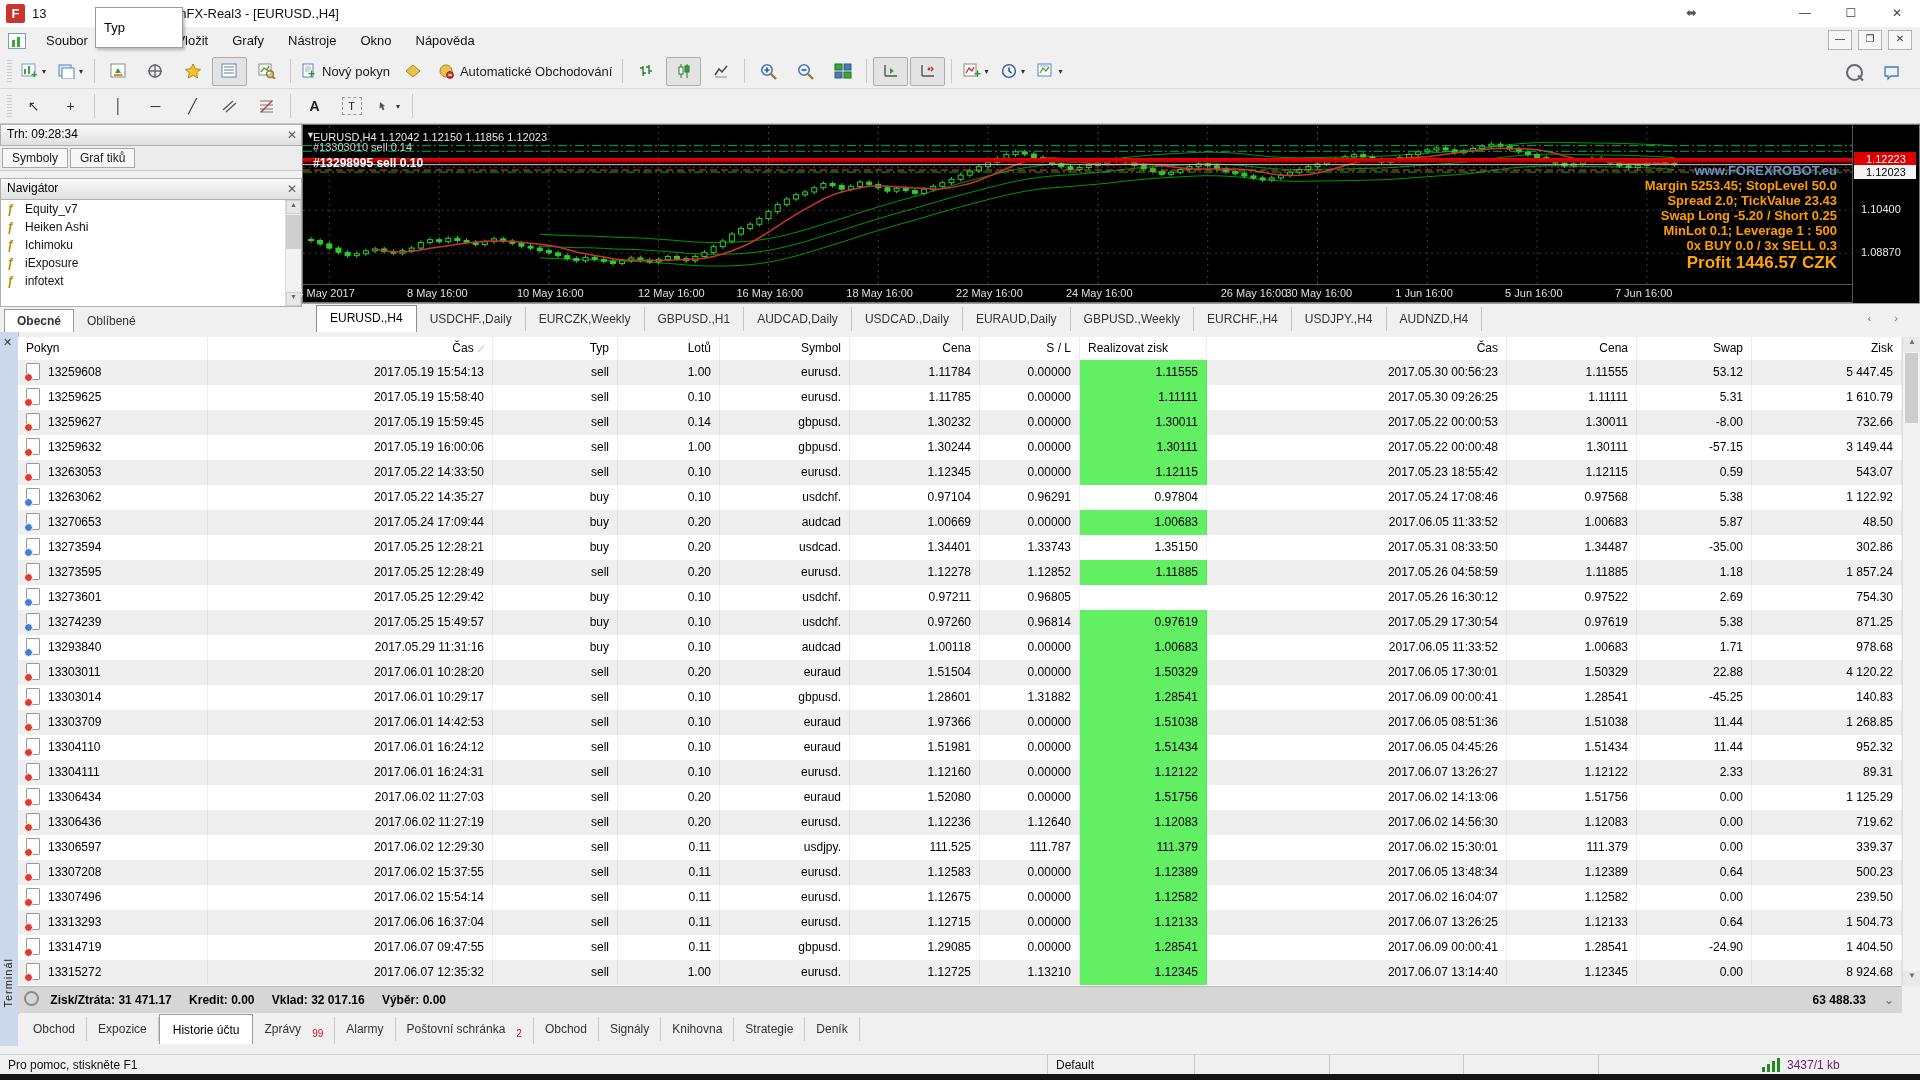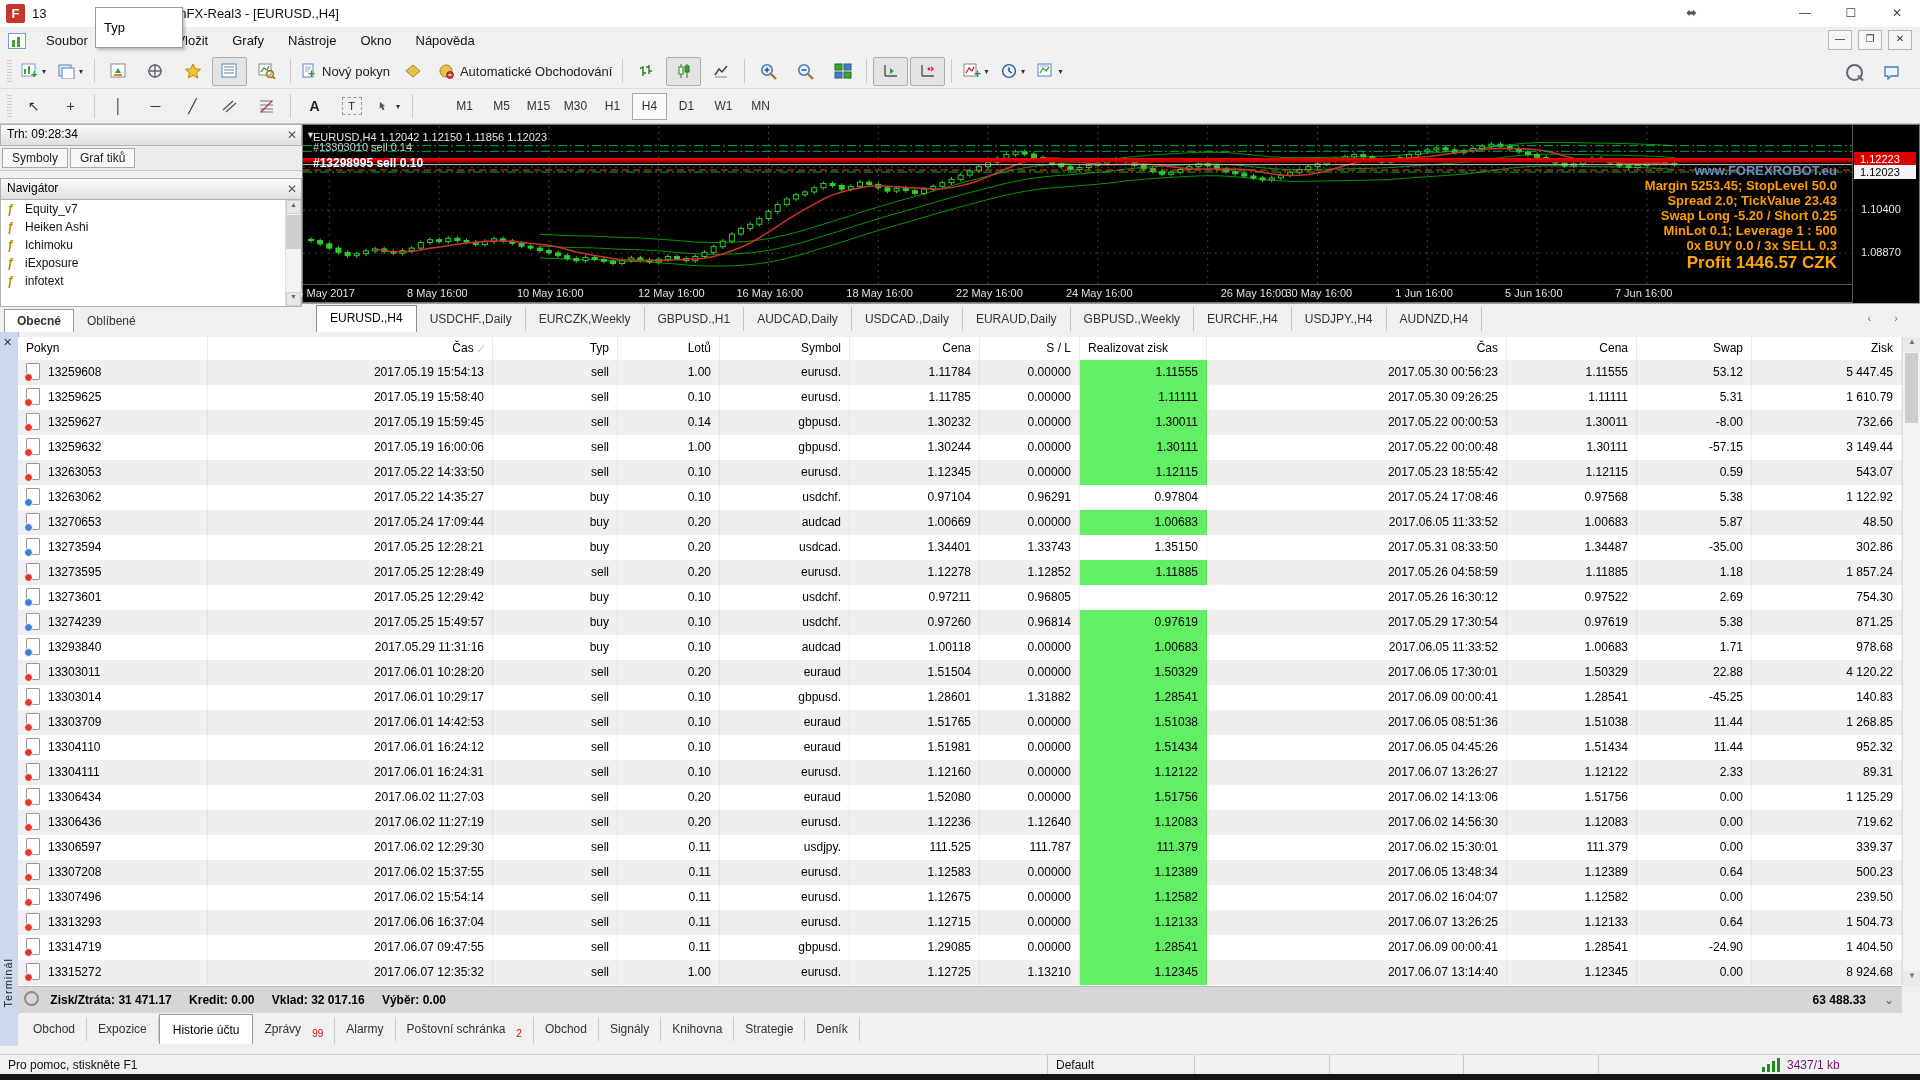--- a/index.html
+++ b/index.html
@@ -62,21 +62,21 @@
   .chart svg{position:absolute;left:0;top:1px}
   .ohlc{position:absolute;left:10px;top:6px;color:#e8e8e8;font-size:11px;white-space:pre}
   .ord{position:absolute;left:10px;color:#cfcfcf;font-size:11px}
   .ord.b{color:#fff;font-weight:bold;font-size:12px}
   .oneclick{position:absolute;left:3px;top:5px;color:#dcdcdc;font-size:9px}
   .wm{position:absolute;right:82px;top:38px;text-align:right;color:#ff9c00;font-size:13px;line-height:15px;font-weight:bold}
   .wm .www{color:#6b8cc7}
   .wm .profit{font-size:17px;margin-top:2px;color:#ffa500}
   .scale{position:absolute;right:0;top:0;width:66px;height:178px;background:#000;border-left:1px solid #555}
   .plab{position:absolute;left:8px;color:#e8e8e8;font-size:11px}
-  .pbox{position:absolute;left:1px;width:62px;height:14px;line-height:14px;font-size:11px;padding-left:6px;box-sizing:border-box}
+  .pbox{position:absolute;left:1px;width:62px;height:14px;line-height:14px;font-size:11px;padding-left:12px;box-sizing:border-box}
   .pbox.ask{background:#dd0000;color:#fff}
   .pbox.bid{background:#f4f4f4;color:#000}
   .xaxis{position:absolute;left:0;bottom:0;width:1550px;height:17px;border-top:1px solid #555}
   .xaxis span{position:absolute;top:2px;color:#e0e0e0;font-size:11px;white-space:nowrap}
   
   .symtabs{position:absolute;left:302px;top:303px;width:1618px;height:29px;background:#f0f0f0;border-top:1px solid #9d9d9d;
            display:flex;align-items:flex-end;padding-left:14px;box-sizing:border-box}
   .stab{padding:5px 13px;font-size:12px;color:#333;border-right:1px solid #c4c4c4;margin-bottom:1px}
   .stab.active{background:#fff;border:1px solid #8e8e8e;border-bottom:none;font-weight:normal;color:#000;margin-bottom:0;padding-bottom:7px}
   .stabarrows{position:absolute;right:10px;bottom:8px;color:#777;font-size:10px;letter-spacing:10px}
@@ -351,31 +351,20 @@
   <span class="tbtn">
       <span class="toolT">T</span>
     </span>
   <span class="tbtn">
     <svg width="16" height="14">
         <path d="M3 3 l5 4 -2 .5 1.5 3 -1.8.8 -1.5-3 -1.7 1.4z" fill="#555"></path>
       </svg>
     <span class="drop">▾</span>
   </span>
   <span class="sep"></span>
-  <span id="timeframes" style="display:flex;margin-left:28px">
-      <span class="tfbtn">M1</span>
-      <span class="tfbtn">M5</span>
-      <span class="tfbtn">M15</span>
-      <span class="tfbtn">M30</span>
-      <span class="tfbtn">H1</span>
-      <span class="tfbtn active">H4</span>
-      <span class="tfbtn">D1</span>
-      <span class="tfbtn">W1</span>
-      <span class="tfbtn">MN</span>
-    </span>
 </div>
 
 <div class="leftcol">
   <div class="phead">
     <span>Trh: 09:28:34</span>
     <span class="x">✕</span>
   </div>
   <div class="mwbtns" id="mw-buttons">
       <span class="mwbtn">Symboly</span>
       <span class="mwbtn">Graf tiků</span>
@@ -1002,21 +991,21 @@
       <span class="cell r" style="width: 130px;">1.28541</span>
       <span class="cell r" style="width: 115px;">-45.25</span>
       <span class="cell r" style="width: 150px;">140.83</span>
     </div>
     <div class="hrow alt">
       <span class="cell" style="width: 190px;"><span class="ordico sell"></span>13303709</span>
       <span class="cell r" style="width: 285px;">2017.06.01 14:42:53</span>
       <span class="cell r" style="width: 125px;">sell</span>
       <span class="cell r" style="width: 102px;">0.10</span>
       <span class="cell r" style="width: 130px;">euraud</span>
-      <span class="cell r" style="width: 130px;">1.51765</span>
+      <span class="cell r" style="width: 130px;">1.97366</span>
       <span class="cell r" style="width: 100px;">0.00000</span>
       <span class="cell r green" style="width: 127px;">1.51038</span>
       <span class="cell r" style="width: 300px;">2017.06.05 08:51:36</span>
       <span class="cell r" style="width: 130px;">1.51038</span>
       <span class="cell r" style="width: 115px;">11.44</span>
       <span class="cell r" style="width: 150px;">1 268.85</span>
     </div>
     <div class="hrow">
       <span class="cell" style="width: 190px;"><span class="ordico sell"></span>13304110</span>
       <span class="cell r" style="width: 285px;">2017.06.01 16:24:12</span>

